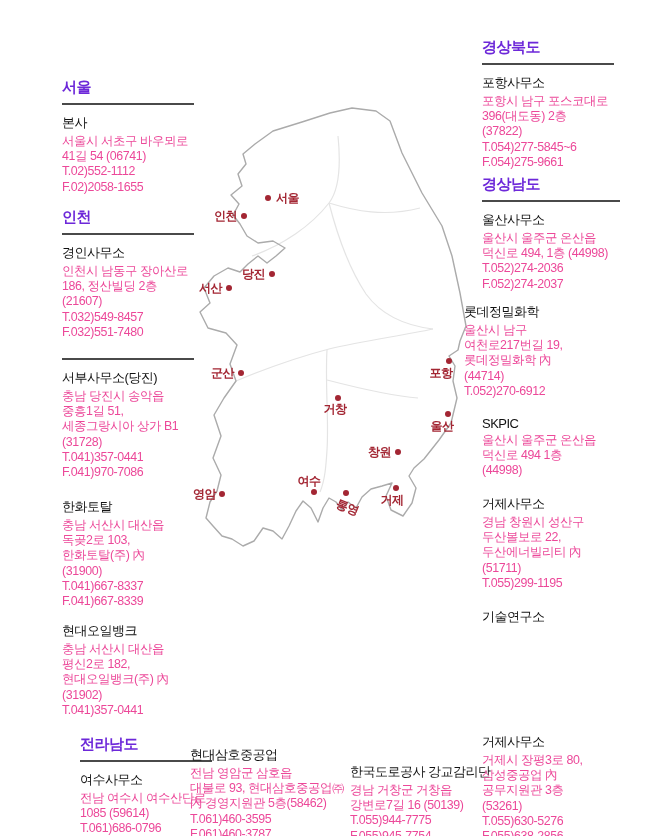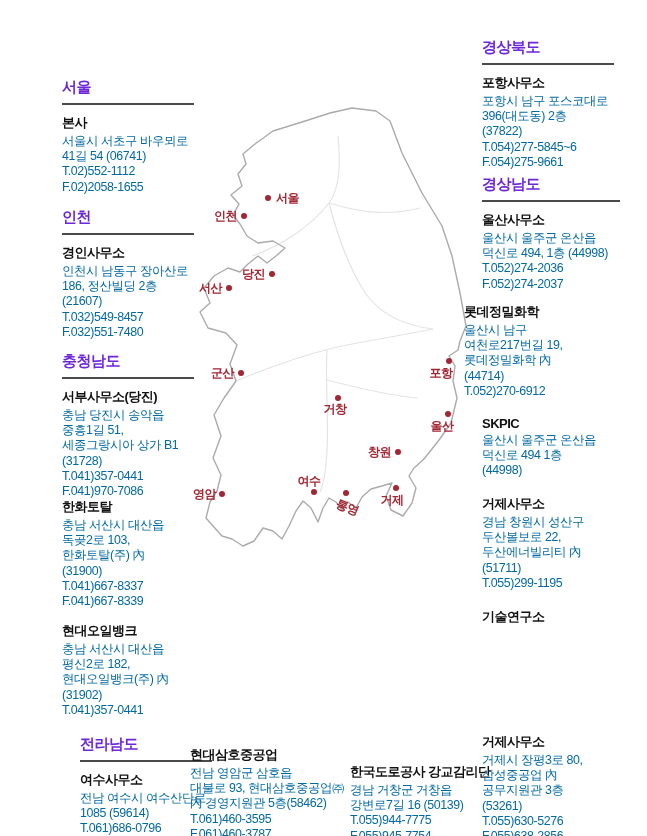--- a/index.html
+++ b/index.html
@@ -4,22 +4,22 @@
 <style>
   html,body{margin:0;padding:0}
   body{
     position:relative;width:647px;height:836px;overflow:hidden;
     background:#ffffff;color:#333;
     font-family:"Liberation Sans","DejaVu Sans",sans-serif;
   }
   .blk{position:absolute}
   .region{font-size:15px;font-weight:bold;color:#6d28d9;margin:0;letter-spacing:-0.5px}
   .rule{border:none;border-top:2px solid #4a4a4a;margin:6px 0 9px 0}
-  .oname{font-size:13px;font-weight:bold;color:#111;margin:0 0 2px 0;letter-spacing:-0.5px}
-  .olines{font-size:12.4px;line-height:15.2px;color:#0369a1;letter-spacing:-0.4px}
+  .oname{font-size:13px;font-weight:normal;color:#111;margin:0 0 2px 0;letter-spacing:-0.5px}
+  .olines{font-size:12.4px;line-height:15.2px;color:#ec4899;letter-spacing:-0.4px}
   .line{white-space:nowrap}
   .s0{left:62px;top:78px;width:132px}
   .s1{left:62px;top:208px;width:132px}
   .s2{left:62px;top:352px;width:132px}
   .s3{left:62px;top:498px;width:132px}
   .s4{left:62px;top:622px;width:132px}
   .s5{left:80px;top:735px;width:132px}
   .s6{left:190px;top:746px;width:162px}
   .s7{left:350px;top:763px;width:142px}
   .s8{left:482px;top:38px;width:132px}
@@ -112,21 +112,20 @@
   <div class="olines">
       <div class="line">인천시 남동구 장아산로</div>
       <div class="line">186, 정산빌딩 2층</div>
       <div class="line">(21607)</div>
       <div class="line">T.032)549-8457</div>
       <div class="line">F.032)551-7480</div>
     </div>
 </section>
 
 <section class="blk s2">
-  <h2 class="region">충청남도</h2>
   <div class="rule"></div>
   <div class="oname">서부사무소(당진)</div>
   <div class="olines">
       <div class="line">충남 당진시 송악읍</div>
       <div class="line">중흥1길 51,</div>
       <div class="line">세종그랑시아 상가 B1</div>
       <div class="line">(31728)</div>
       <div class="line">T.041)357-0441</div>
       <div class="line">F.041)970-7086</div>
     </div>

